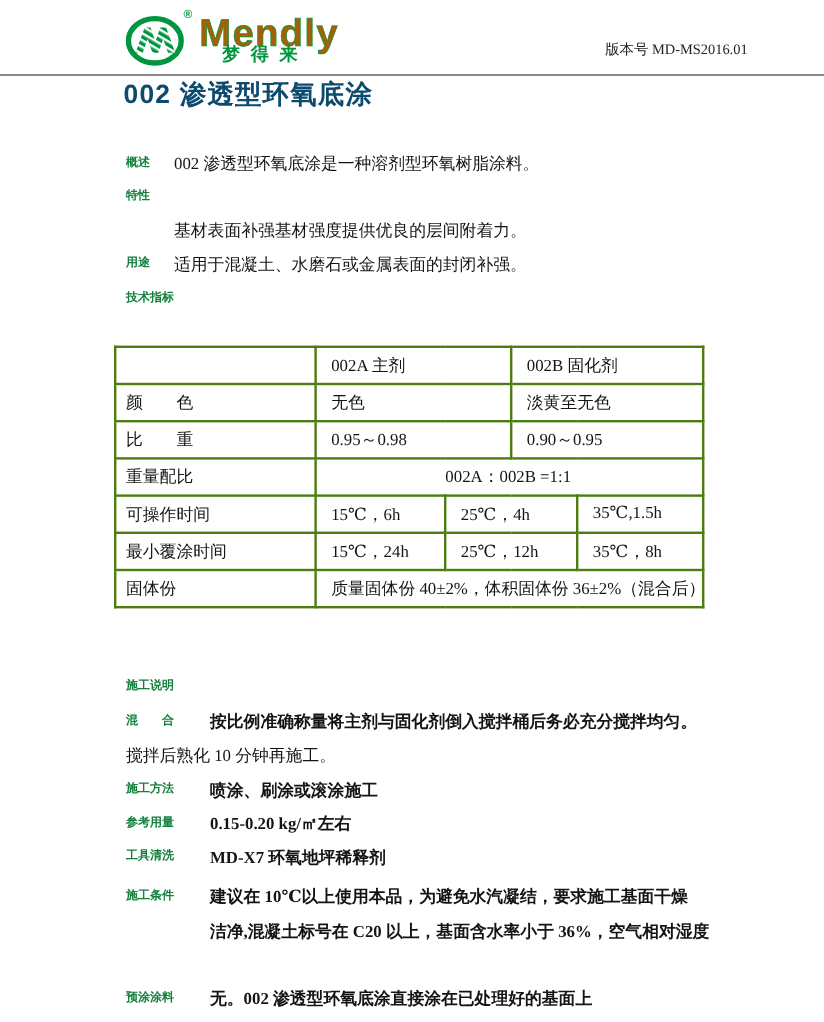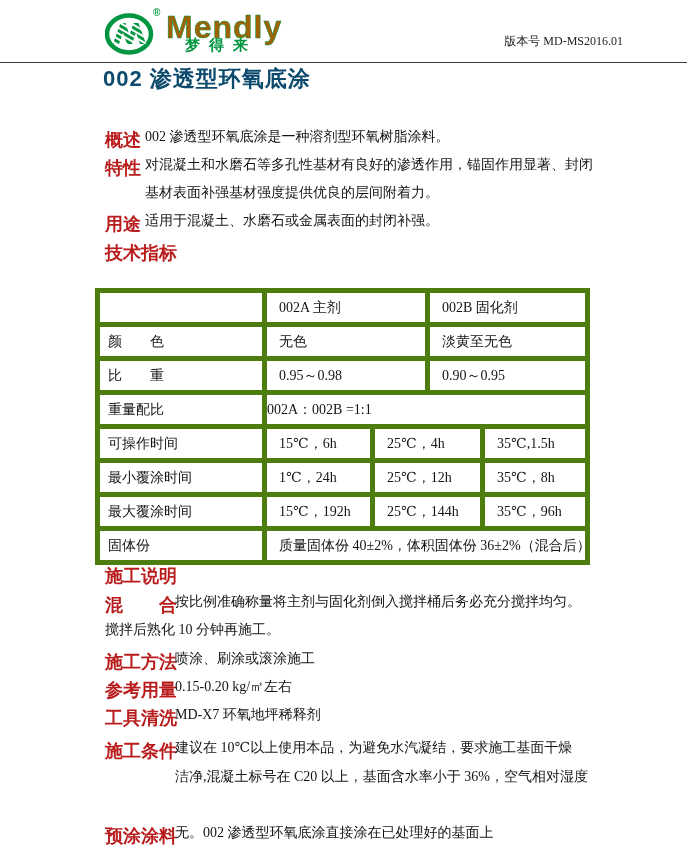--- a/index.html
+++ b/index.html
@@ -36,44 +36,44 @@
   .title{
     position:absolute;left:103px;top:64px;margin:0;
     font-family:"Liberation Sans","DejaVu Sans",sans-serif;
     font-size:22px;font-weight:bold;color:#0c4a6e;letter-spacing:1px;
     white-space:nowrap;
   }
   
   .lbl{
     position:absolute;left:105px;
     font-family:"Liberation Sans","DejaVu Sans",sans-serif;
-    font-weight:bold;font-size:18px;color:#b91c1c;white-space:nowrap;
+    font-weight:bold;font-size:10px;color:#15803d;white-space:nowrap;
   }
   .txt{
     position:absolute;font-size:14px;color:#141414;white-space:nowrap;
   }
   .tx1{left:145px;}
-  .tx2{left:175px;}
+  .tx2{left:175px;font-weight:bold;}
   .full{left:105px;}
   
   .spec-table{
     position:absolute;left:95px;top:288px;
     border-collapse:collapse;table-layout:fixed;width:490px;
     font-size:14px;color:#141414;
   }
   .spec-table td{
-    border:5px solid #4d7c0f;height:29px;
+    border:2px solid #4d7c0f;height:29px;
     padding:0 2px 0 12px;white-space:nowrap;overflow:hidden;
     font-family:"Liberation Serif","DejaVu Serif",serif;
   }
   .spec-table td.lblcell{
     padding-left:8px;
     font-family:Liberation Serif, serif;
   }
-  .spec-table td.center{text-align:left;padding-left:0;}
+  .spec-table td.center{text-align:center;padding-left:0;}
 </style>
 </head>
 <body>
 
 <div class="page">
 
   <svg class="emblem" width="50" height="42" viewBox="0 0 50 42">
     <defs>
       <pattern id="mstripe" width="5" height="5" patternUnits="userSpaceOnUse" patternTransform="rotate(-60)">
         <rect width="5" height="5" fill="#009640"></rect>
@@ -88,21 +88,20 @@
   <div class="brand-cn">梦得来</div>
   <div class="version">版本号 MD-MS2016.01</div>
   <div class="header-rule"></div>
 
   <h1 class="title">002 渗透型环氧底涂</h1>
 
   <div class="lbl" style="top:128px">概述</div>
   <div class="txt tx1" style="top:128px">002 渗透型环氧底涂是一种溶剂型环氧树脂涂料。</div>
 
   <div class="lbl" style="top:156px">特性</div>
-  <div class="txt tx1" style="top:156px">对混凝土和水磨石等多孔性基材有良好的渗透作用，锚固作用显著、封闭</div>
   <div class="txt tx1" style="top:184px">基材表面补强基材强度提供优良的层间附着力。</div>
 
   <div class="lbl" style="top:212px">用途</div>
   <div class="txt tx1" style="top:212px">适用于混凝土、水磨石或金属表面的封闭补强。</div>
 
   <div class="lbl" style="top:241px">技术指标</div>
 
   <table class="spec-table">
     <colgroup>
       <col style="width:167px">
@@ -132,29 +131,23 @@
         <td colspan="4" class="center">002A：002B =1:1</td>
       </tr>
       <tr>
         <td class="lblcell">可操作时间</td>
         <td>15℃，6h</td>
         <td colspan="2">25℃，4h</td>
         <td>35℃,1.5h</td>
       </tr>
       <tr>
         <td class="lblcell">最小覆涂时间</td>
-        <td>1℃，24h</td>
+        <td>15℃，24h</td>
         <td colspan="2">25℃，12h</td>
         <td>35℃，8h</td>
-      </tr>
-      <tr>
-        <td class="lblcell">最大覆涂时间</td>
-        <td>15℃，192h</td>
-        <td colspan="2">25℃，144h</td>
-        <td>35℃，96h</td>
       </tr>
       <tr>
         <td class="lblcell">固体份</td>
         <td colspan="4">质量固体份 40±2%，体积固体份 36±2%（混合后）</td>
       </tr>
     </tbody>
   </table>
 
   <div class="lbl" style="top:564px">施工说明</div>
 

